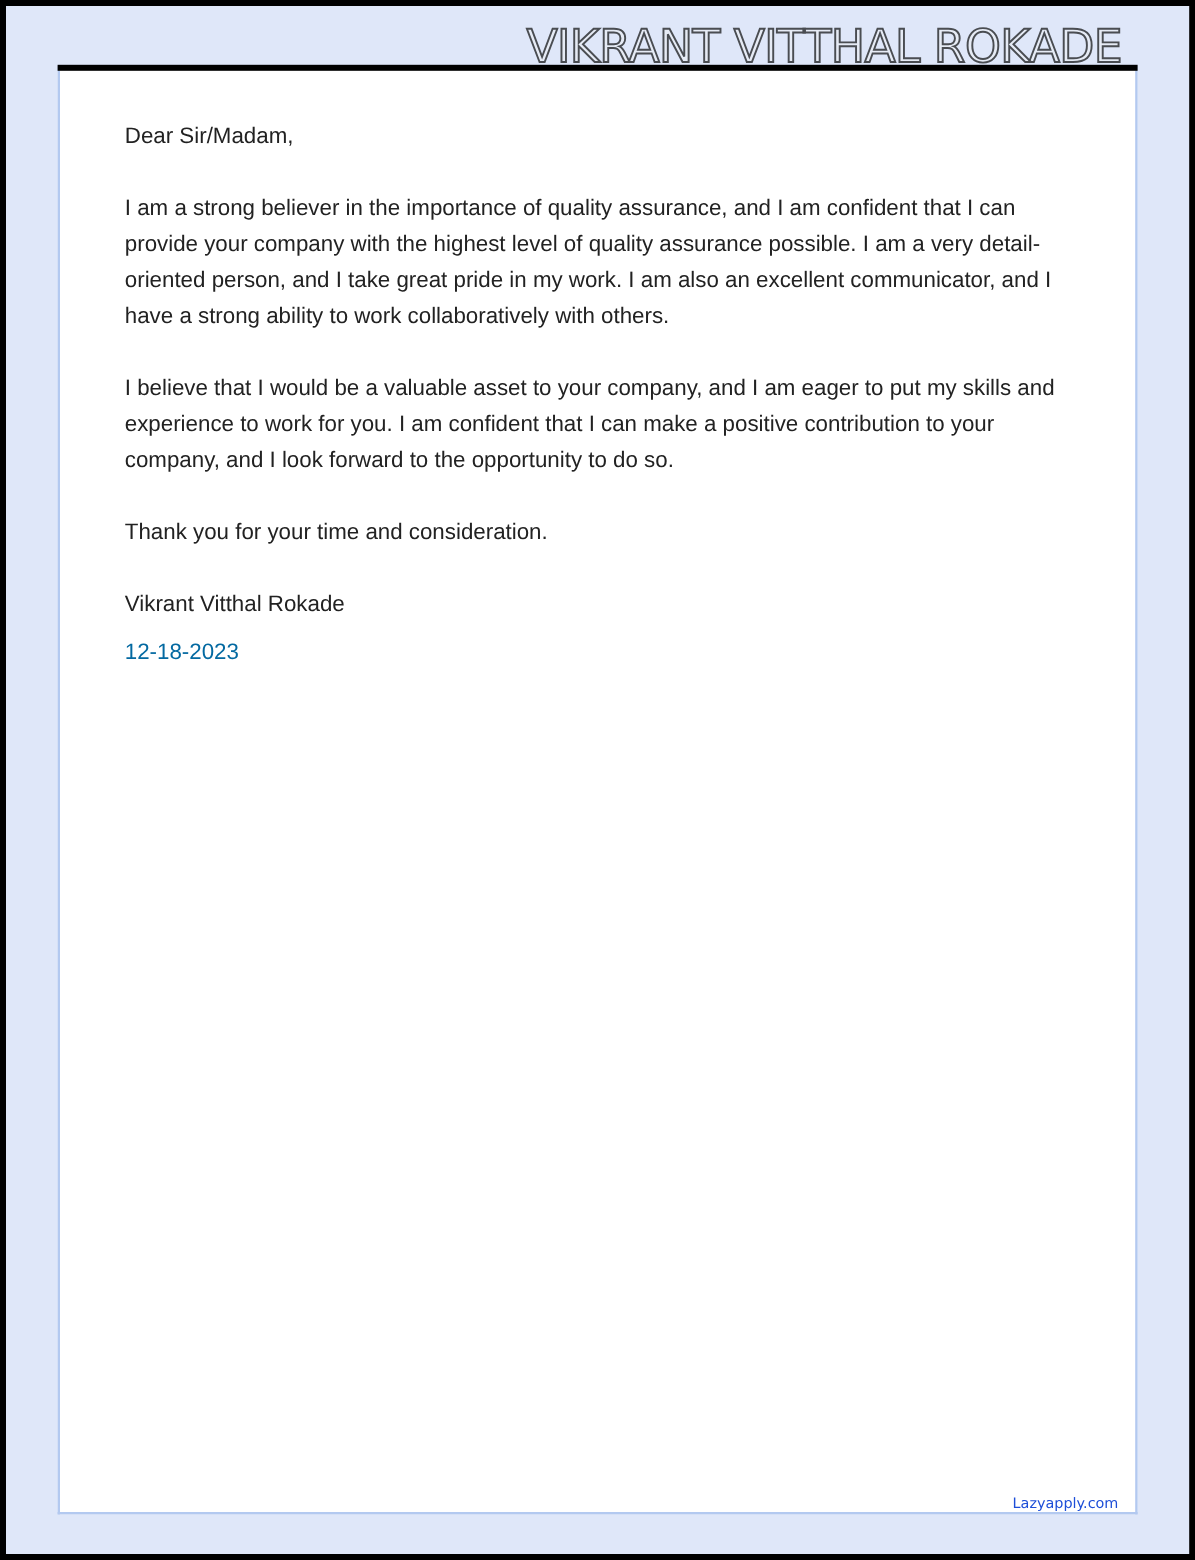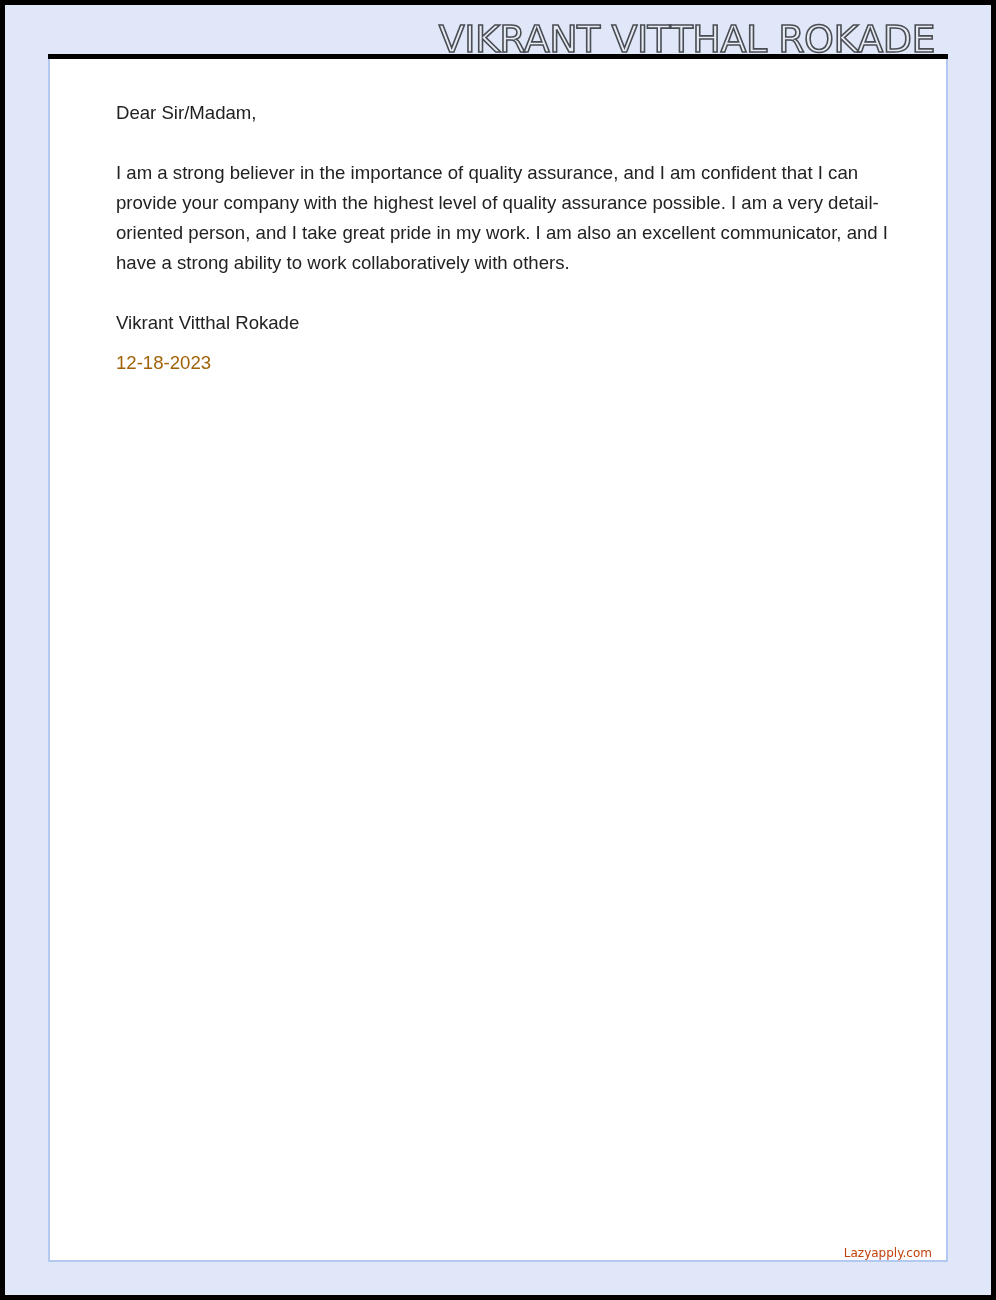--- a/index.html
+++ b/index.html
@@ -58,47 +58,49 @@
       position: absolute;
       left: 95px;
       top: 93px;
       width: 800px;
       font-family: "Liberation Sans", sans-serif;
       font-size: 18.6px;
       line-height: 30px;
       color: #222222;
     }
     .letter p {
-      margin: 0 0 30px 16px;
+      margin: 0 0 30px 4px;
     }
     .letter p.name {
       margin-bottom: 10px;
     }
     .letter p.date {
-      color: #a16207;
+      color: #0369a1;
       margin-bottom: 0;
     }
     .watermark {
       position: absolute;
       right: 59px;
       top: 1241px;
       font-family: "DejaVu Sans", sans-serif;
       font-size: 12px;
-      color: #c2410c;
+      color: #1d4ed8;
     }
   </style>
 </head>
 <body>
 
 <div class="frame">
   <h1 class="title">VIKRANT VITTHAL ROKADE</h1>
   <div class="card"></div>
   <div class="top-bar"></div>
 
   <div class="letter">
     <p>Dear Sir/Madam,</p>
     <p>I am a strong believer in the importance of quality assurance, and I am confident that I can provide your company with the highest level of quality assurance possible. I am a very detail-oriented person, and I take great pride in my work. I am also an excellent communicator, and I have a strong ability to work collaboratively with others.</p>
+    <p>I believe that I would be a valuable asset to your company, and I am eager to put my skills and experience to work for you. I am confident that I can make a positive contribution to your company, and I look forward to the opportunity to do so.</p>
+    <p>Thank you for your time and consideration.</p>
     <p class="name">Vikrant Vitthal Rokade</p>
     <p class="date">12-18-2023</p>
   </div>
 
   <div class="watermark">Lazyapply.com</div>
 </div>
 
 </body></html>

